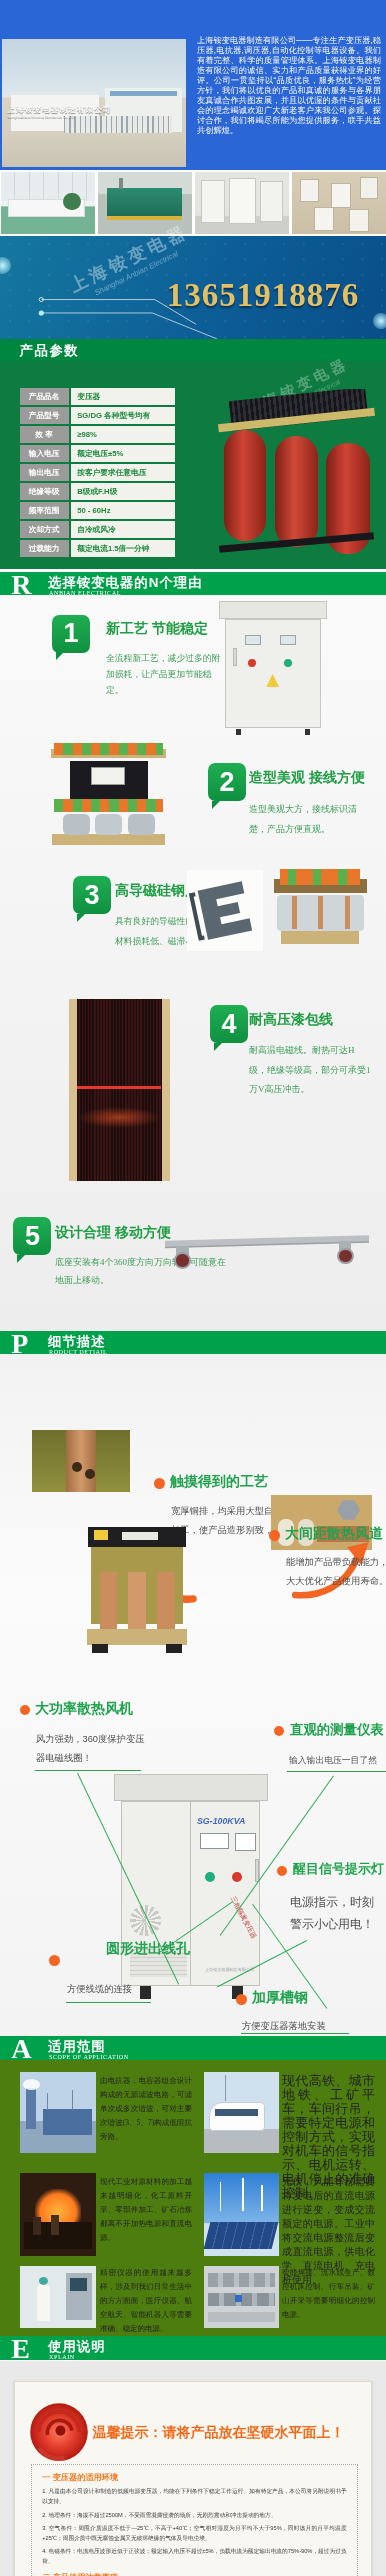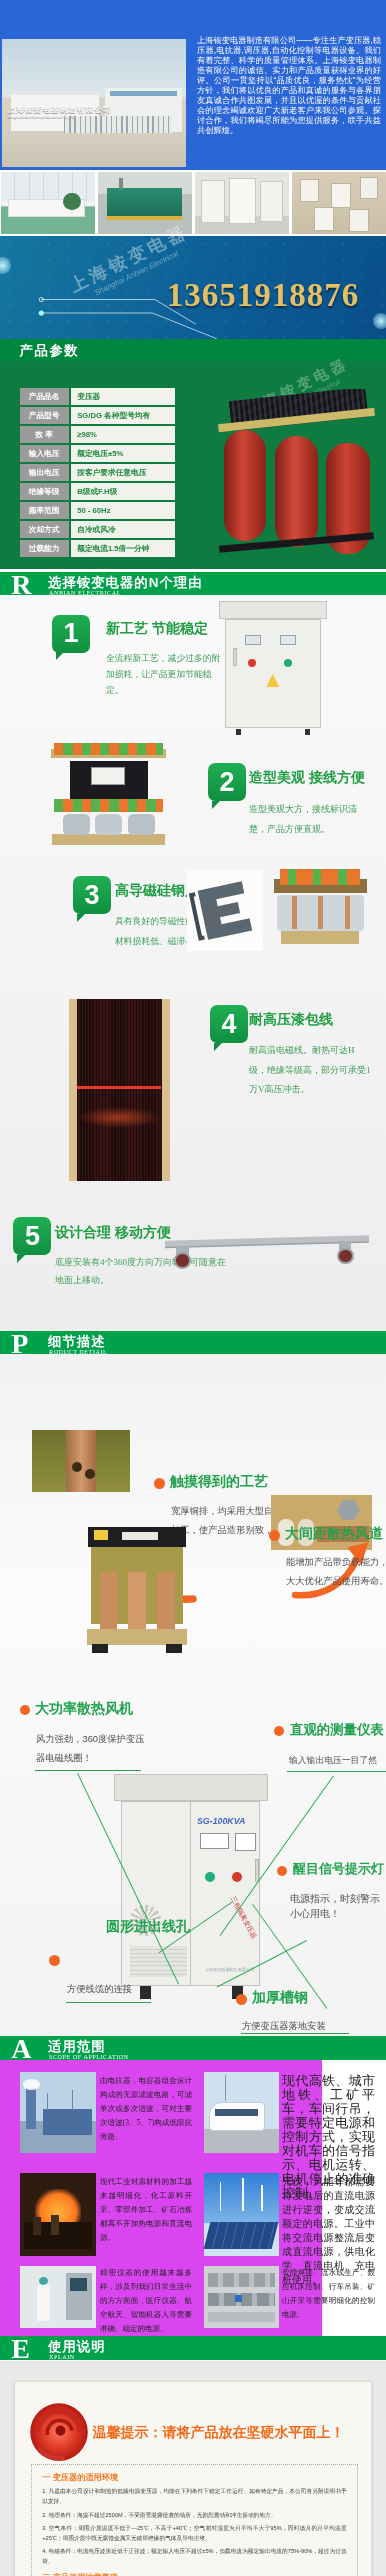--- a/index.html
+++ b/index.html
@@ -270,21 +270,21 @@
     <div class="cb" style="left:36px;top:376px;width:117px;">风力强劲，360度保护变压器电磁线圈！</div>
     <div class="ul" style="left:35px;top:416px;width:106px;"></div>
 
     <div class="dot" style="left:274px;top:372px;width:10.3px;height:10.3px;"></div>
     <div class="ct" style="left:290px;top:367px;font-size:13.4px;">直观的测量仪表</div>
     <div class="cb" style="left:289px;top:397px;width:98px;font-size:8.8px;">输入输出电压一目了然</div>
     <div class="ul" style="left:287px;top:417px;width:100px;"></div>
 
     <div class="dot" style="left:277px;top:512px;width:10.3px;height:10.3px;"></div>
     <div class="ct" style="left:293px;top:506px;font-size:13px;">醒目信号提示灯</div>
-    <div class="cb" style="left:290px;top:537px;width:93px;font-size:10px;line-height:15px;">电源指示，时刻警示小心用电！</div>
+    <div class="cb" style="left:290px;top:537px;width:93px;font-size:12px;line-height:22px;">电源指示，时刻警示小心用电！</div>
 
     <div class="ill" style="left:109px;top:417px;width:164px;height:241px;">
       <div style="left:5.2px;top:3.1px;width:154px;height:27px;background:#e2e2de;border:0.5px solid #c2c2bc;"></div>
       <div style="left:12.4px;top:30px;width:139px;height:185px;background:#efefeb;border:0.5px solid #c2c2bc;"></div>
       <div style="left:81px;top:30px;width:0.5px;height:185px;background:#c2c2bc;"></div>
       <div class="abs" style="left:88px;top:45px;width:62px;color:#3f64c8;font-style:italic;font-weight:bold;font-size:8.8px;">SG-100KVA</div>
       <div style="left:91px;top:62px;width:29px;height:15.5px;background:#fff;border:0.5px solid #8a949a;"></div>
       <div style="left:126px;top:62px;width:20.6px;height:17.5px;background:#fff;border:0.5px solid #8a949a;"></div>
       <div style="left:96px;top:101px;width:10.3px;height:10.3px;border-radius:50%;background:#1fae7e;"></div>
       <div style="left:123px;top:101px;width:10.3px;height:10.3px;border-radius:50%;background:#d63a2c;"></div>
@@ -297,36 +297,36 @@
       <div style="left:123px;top:215px;width:11.3px;height:13.4px;background:#2a2a2a;"></div>
     </div>
 
     <div class="gl" style="left:78px;top:419px;width:234px;transform:rotate(64.4deg);"></div>
     <div class="gl" style="left:334px;top:422px;width:196px;transform:rotate(125.4deg);"></div>
     <div class="gl" style="left:307px;top:587px;width:101px;transform:rotate(152.6deg);"></div>
     <div class="gl" style="left:233px;top:548px;width:90px;transform:rotate(145.2deg);"></div>
     <div class="gl" style="left:253px;top:550px;width:128px;transform:rotate(54.5deg);"></div>
 
     <div class="dot" style="left:49px;top:601px;"></div>
-    <div class="ct" style="left:66px;top:564px;padding-left:40px;">圆形进出线孔</div>
+    <div class="ct" style="left:66px;top:586px;padding-left:40px;">圆形进出线孔</div>
     <div class="cb" style="left:67px;top:626px;width:88px;">方便线缆的连接</div>
     <div class="ul" style="left:66px;top:648px;width:85px;"></div>
 
     <div class="dot" style="left:236px;top:640px;"></div>
     <div class="ct" style="left:252px;top:635px;">加厚槽钢</div>
     <div class="cb" style="left:242px;top:663px;width:113px;">方便变压器落地安装</div>
     <div class="ul" style="left:241px;top:679px;width:108px;"></div>
   </div>
 
   <div class="bar" style="top:2036px;">
     <span class="bar-letter">A</span>
     <div class="bar-title">适用范围</div>
     <div class="bar-sub">SCOPE OF APPLICATION</div>
   </div>
-  <div class="abs" style="left:0;top:2060px;width:322px;height:277px;background:#d946ef;">
+  <div class="abs" style="left:0;top:2060px;width:386px;height:277px;background:#4d7c0f;">
     <div class="ill" style="left:19.6px;top:12.4px;width:76px;height:81px;background:linear-gradient(#bcd3e8 60%,#8fa8bf 61%);">
       <div style="left:6.2px;top:15.5px;width:10.3px;height:41px;background:#5a7aa8;"></div>
       <div style="left:3.1px;top:6.2px;width:17.5px;height:11.3px;border-radius:50%;background:rgba(255,255,255,.85);"></div>
       <div style="left:23px;top:37px;width:49px;height:26px;background:#4a6f9e;"></div>
       <div style="left:27px;top:20.6px;width:1px;height:17.5px;background:#6c86a8;"></div>
       <div style="left:52px;top:17.5px;width:1px;height:20.6px;background:#6c86a8;"></div>
     </div>
     <div class="abs serif" style="left:100px;top:14.4px;width:92px;font-size:7.5px;line-height:14px;color:#222;text-align:justify;">由电抗器，电容器组合设计构成的无源滤波电路，可滤单次或多次谐波，可对主要次谐波(3、5、7)构成低阻抗旁路。</div>
     <div class="ill" style="left:204px;top:12.4px;width:75px;height:81px;background:linear-gradient(#cfe0ef 70%,#b7bcc2 71%);">
       <div style="left:5.2px;top:30px;width:56px;height:29px;border-radius:13.4px 4.1px 4.1px 4.1px;background:#fdfdfd;border:0.5px solid #c3ccd2;"></div>

